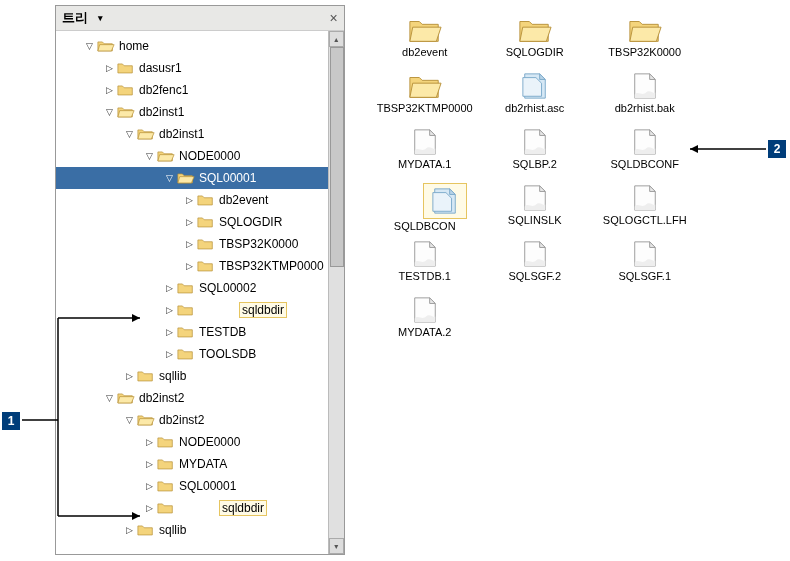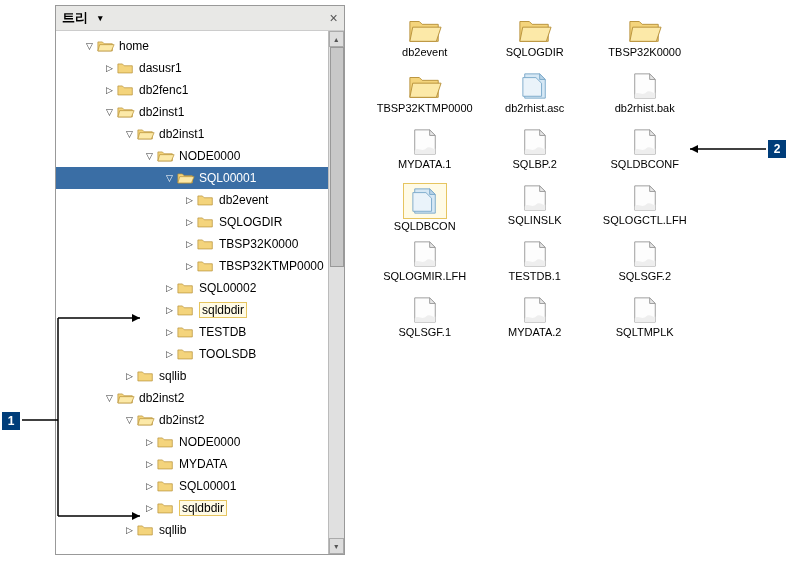--- a/index.html
+++ b/index.html
@@ -23,21 +23,21 @@
   
   .tree-node { display: flex; align-items: center; height: 22px; padding-right: 4px; white-space: nowrap; }
   .tree-node.selected { background: #3a6ea5; color: #fff; }
   .expander { width: 11px; text-align: center; font-size: 9px; color: #333; margin-right: 2px; }
   .tree-node.selected .expander { color: #fff; }
   .node-icon { width: 18px; height: 15px; margin-right: 4px; display: inline-flex; align-items: center; justify-content: center; }
   .node-label { }
   
   .folder-open-svg, .folder-closed-svg { width: 18px; height: 14px; }
   
-  .highlighted { border: 1px solid #e6c560; background: #fffbe6; padding: 0 2px; }
+  .highlighted { border: 1px solid #e6c560; background: #fffbe6; padding: 0 2px; margin-left: 40px; }
   
   
   .file-grid { flex: 1; padding: 10px 0 0 25px; display: grid; grid-template-columns: repeat(3, 110px); grid-auto-rows: 56px; gap: 0; align-content: start; }
   .file-item { display: flex; flex-direction: column; align-items: center; justify-content: flex-start; }
   .file-icon-wrap { width: 36px; height: 30px; display: flex; align-items: center; justify-content: center; }
   .file-icon-wrap.highlighted { border: 1px solid #e6c560; background: #fffbe6; padding: 2px; width: 44px; height: 36px; }
   .file-label { font-size: 11px; text-align: center; margin-top: 1px; }
   
   
   .callout { position: absolute; display: flex; align-items: center; }
@@ -401,28 +401,20 @@
           </svg>
         </div>
         <div class="file-label">SQLOGCTL.LFH</div>
       </div>
       <div class="file-item">
         <div class="file-icon-wrap">
           <svg width="34" height="28" viewBox="0 0 30 30">
             <use href="#file-ico"></use>
           </svg>
         </div>
-        <div class="file-label">SQLOGMIR.LFH</div>
-      </div>
-      <div class="file-item">
-        <div class="file-icon-wrap">
-          <svg width="34" height="28" viewBox="0 0 30 30">
-            <use href="#file-ico"></use>
-          </svg>
-        </div>
         <div class="file-label">TESTDB.1</div>
       </div>
       <div class="file-item">
         <div class="file-icon-wrap">
           <svg width="34" height="28" viewBox="0 0 30 30">
             <use href="#file-ico"></use>
           </svg>
         </div>
         <div class="file-label">SQLSGF.2</div>
       </div>
@@ -434,28 +426,20 @@
         </div>
         <div class="file-label">SQLSGF.1</div>
       </div>
       <div class="file-item">
         <div class="file-icon-wrap">
           <svg width="34" height="28" viewBox="0 0 30 30">
             <use href="#file-ico"></use>
           </svg>
         </div>
         <div class="file-label">MYDATA.2</div>
-      </div>
-      <div class="file-item">
-        <div class="file-icon-wrap">
-          <svg width="34" height="28" viewBox="0 0 30 30">
-            <use href="#file-ico"></use>
-          </svg>
-        </div>
-        <div class="file-label">SQLTMPLK</div>
       </div>
     </div>
 </div>
 
 <div class="callout" style="left:2px; top:412px;">
   <div class="callout-num">1</div>
 </div>
 
 <div class="callout" style="left:768px; top:140px;">
   <div class="callout-num">2</div>

